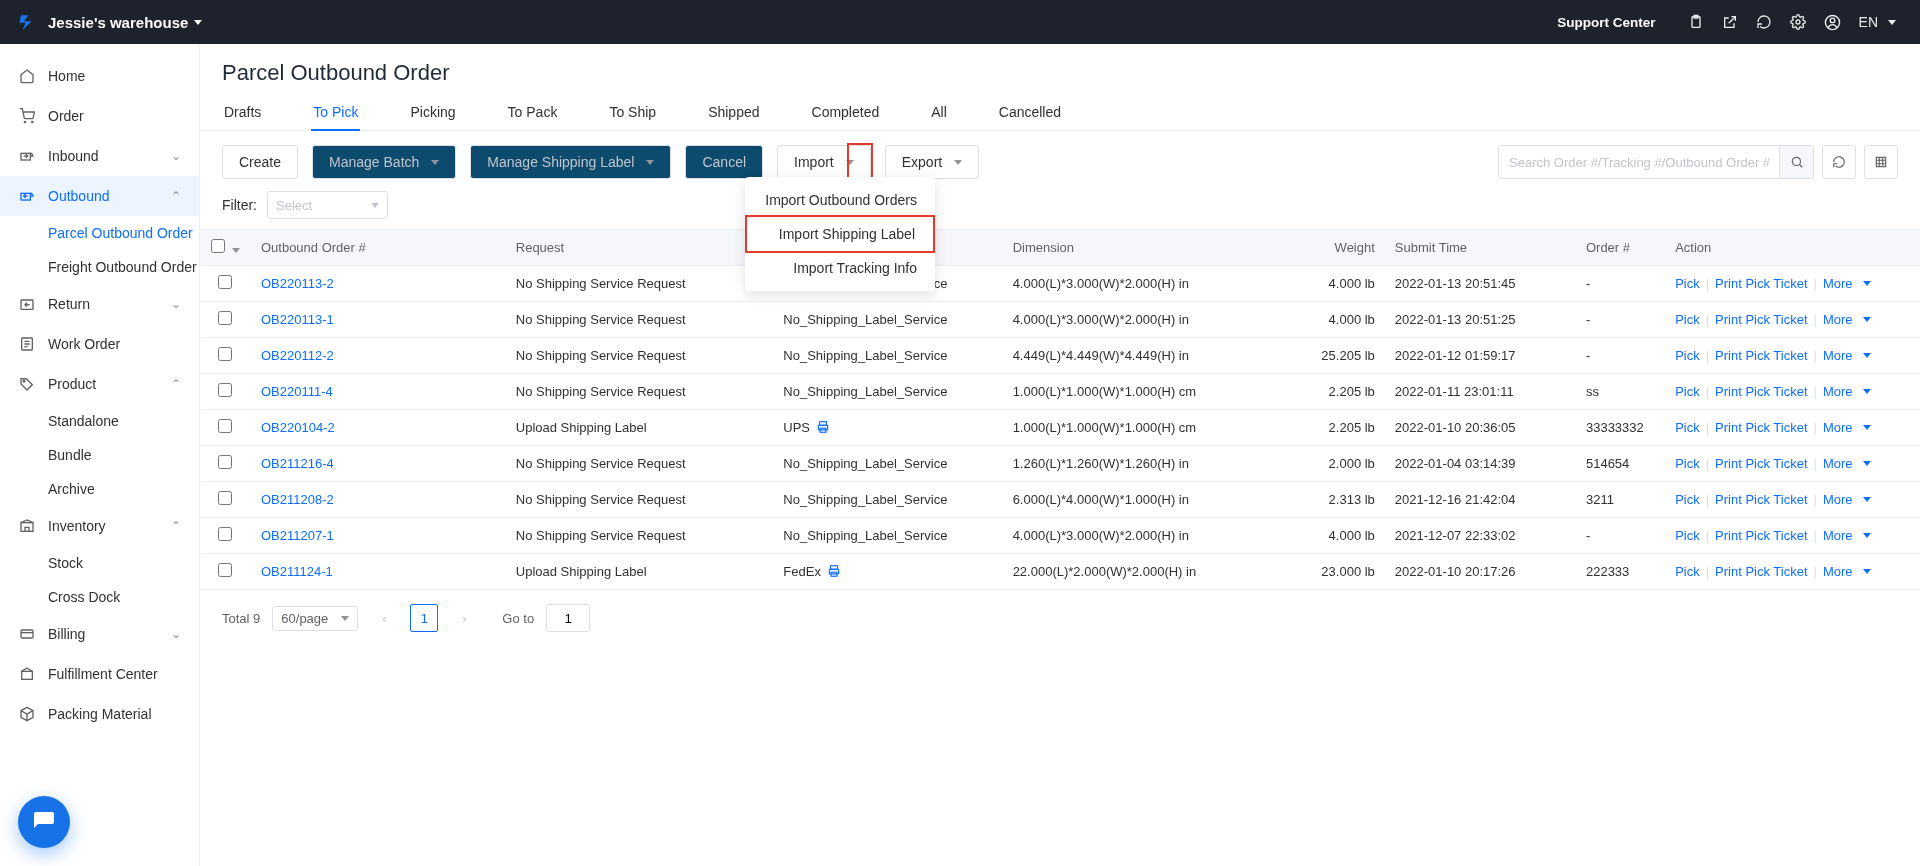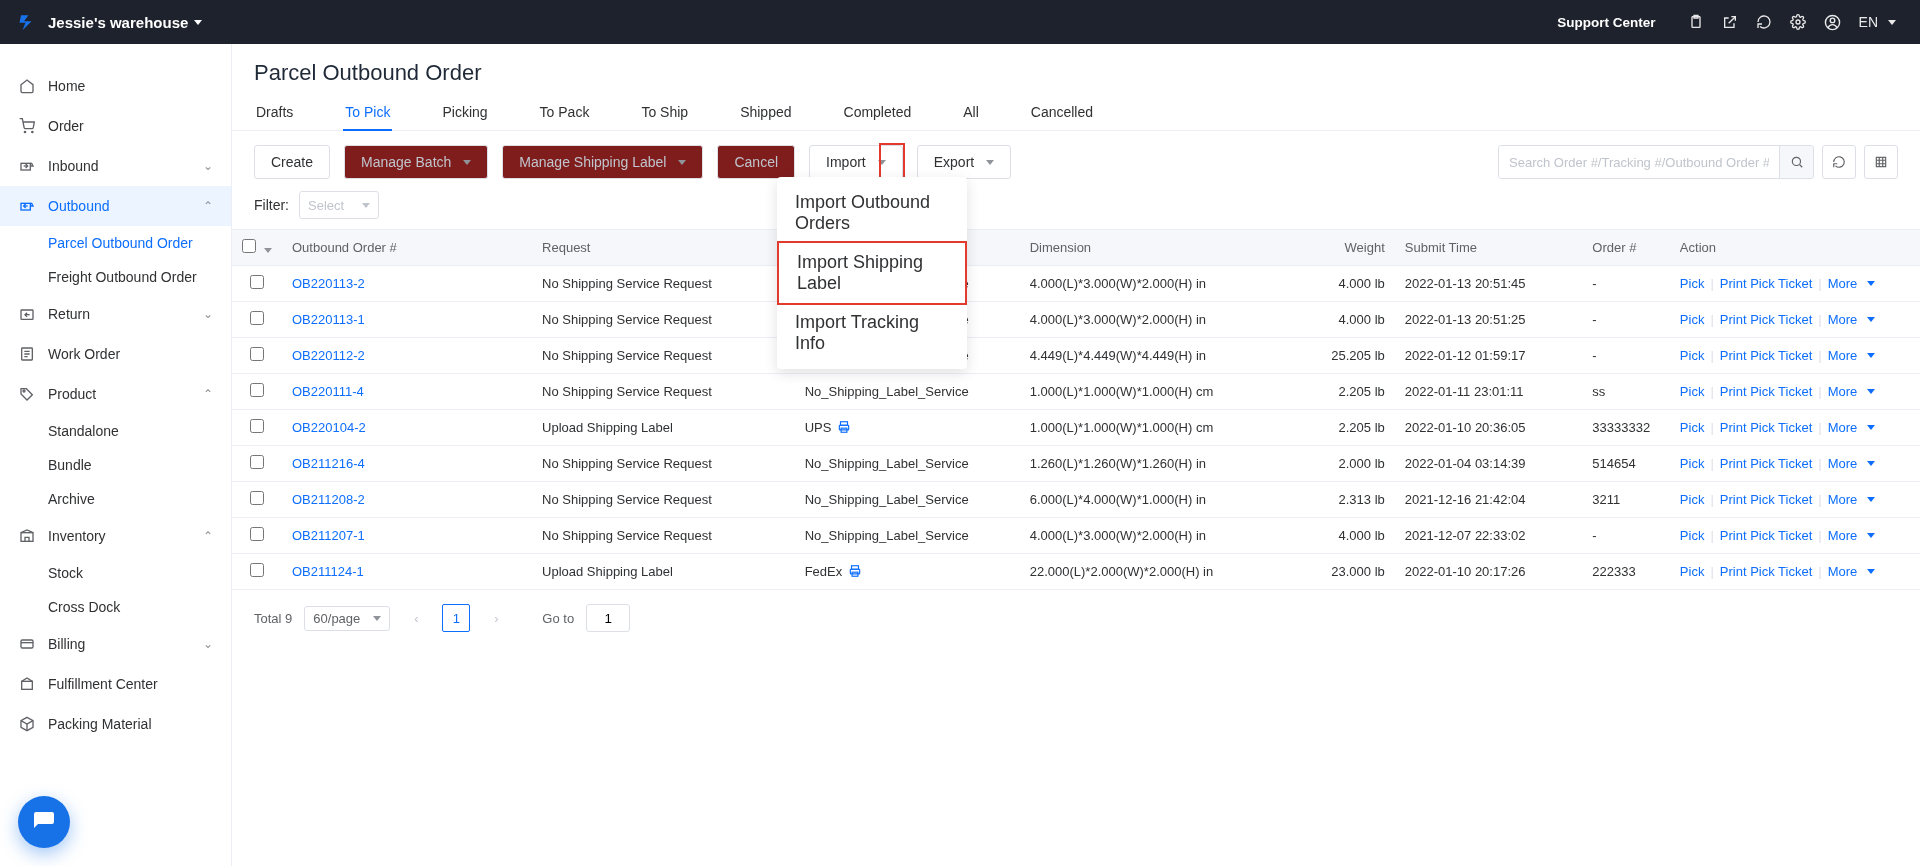--- a/index.html
+++ b/index.html
@@ -27,22 +27,22 @@
     width: 18px; height: 18px; margin-right: 12px;
     display: inline-block;
   }
   .top-right { margin-left: auto; display:flex; align-items:center; gap:18px; padding-right:14px;}
   .top-right .icon, .top-right .lang { color:#e9e9e9; cursor:pointer; display:flex; align-items:center;}
   .top-right .lang { gap:4px; }
   .support-link { color:#fff; font-weight:600; font-size:13.5px; margin-right:14px;}
   .caret-down { width:0;height:0;border-left:4px solid transparent;border-right:4px solid transparent;border-top:5px solid currentColor; display:inline-block; margin-left:6px;}
   .layout { display:flex; height: calc(100vh - 44px); overflow:hidden;}
   .sidebar {
-    width: 232px; flex-shrink:0; border-right:1px solid #ebeef5;
-    overflow-y:auto; padding-top:22px; background:#fff;
+    width: 200px; flex-shrink:0; border-right:1px solid #ebeef5;
+    overflow-y:auto; padding-top:12px; background:#fff;
   }
   .nav-item {
     display:flex; align-items:center; height:40px; padding:0 18px;
     color:#303133; cursor:pointer; position:relative;
   }
   .nav-item.active { color:#0d6efd; background:#ecf5ff; }
   .nav-item .nav-icon { width:18px; margin-right:12px; color:#606266; display:flex; align-items:center; justify-content:center;}
   .nav-item.active .nav-icon { color:#0d6efd; }
   .nav-item .chev { margin-left:auto; color:#909399; font-size:12px;}
   .nav-sub { padding-left:48px; height:34px; display:flex; align-items:center; cursor:pointer; color:#303133;}
@@ -53,39 +53,39 @@
   .tabs { display:flex; gap:48px; padding: 0 22px; margin-top:18px; border-bottom:1px solid #ebeef5;}
   .tab { padding:0 2px 10px; cursor:pointer; color:#303133; font-size:14px; position:relative;}
   .tab.active { color:#0d6efd; }
   .tab.active::after { content:""; position:absolute; left:0; right:0; bottom:-1px; height:2px; background:#0d6efd;}
   .toolbar { display:flex; align-items:center; gap:14px; padding:14px 22px 8px; position:relative;}
   .btn {
     border:1px solid #dcdfe6; background:#fff; color:#303133; height:34px;
     padding:0 16px; border-radius:3px; display:inline-flex; align-items:center; cursor:pointer; gap:6px;
     font-size:14px;
   }
-  .btn.disabled { color:#c0c4cc; background:#7f1d1d; cursor:not-allowed;}
+  .btn.disabled { color:#c0c4cc; background:#0c4a6e; cursor:not-allowed;}
   .btn .caret-down { border-top-color:#909399;}
   .import-btn-wrap { position:relative; }
   .import-btn { border:1px solid #dcdfe6;}
   .import-caret-box {
     position:absolute; top:-2px; right:-2px; width:26px; height:38px;
     border:2px solid #e23b2e; pointer-events:none;
   }
   .toolbar-right { margin-left:auto; display:flex; gap:8px; }
   .search-box {
     display:flex; border:1px solid #dcdfe6; border-radius:3px; height:34px;
     overflow:hidden;
   }
   .search-box input { border:none; outline:none; padding:0 10px; width:280px; font-size:13px; color:#303133;}
   .search-box input::placeholder { color:#c0c4cc;}
   .search-box .search-btn { width:34px; border-left:1px solid #dcdfe6; display:flex; align-items:center; justify-content:center; color:#606266; background:#f5f7fa;}
   .icon-btn { width:34px; height:34px; border:1px solid #dcdfe6; border-radius:3px; display:flex; align-items:center; justify-content:center; color:#606266; cursor:pointer;}
   .filter-row { display:flex; align-items:center; gap:10px; padding:4px 22px 10px;}
-  .filter-select { border:1px solid #dcdfe6; border-radius:3px; height:28px; width:80px; display:flex; align-items:center; padding:0 8px; color:#c0c4cc; font-size:13px; justify-content:space-between;}
+  .filter-select { border:1px solid #dcdfe6; border-radius:3px; height:28px; width:121px; display:flex; align-items:center; padding:0 8px; color:#c0c4cc; font-size:13px; justify-content:space-between;}
   .table { width:100%; border-collapse:collapse; table-layout:fixed;}
   .table th, .table td { text-align:left; font-size:13px; padding:0 10px; border-bottom:1px solid #ebeef5; height:36px; white-space:nowrap; overflow:hidden; text-overflow:ellipsis;}
   .table thead th { background:#f5f7fa; color:#606266; font-weight:500; border-top:1px solid #ebeef5;}
   .table .chk { width:40px; text-align:center;}
   .link { color:#0d6efd; cursor:pointer;}
   .action-cell { display:flex; align-items:center; gap:6px; color:#0d6efd;}
   .action-sep { color:#dcdfe6;}
   .more { display:flex; align-items:center; gap:4px;}
   .col-actions { width:200px; }
   .col-order { width:200px;}
@@ -99,21 +99,21 @@
   .col-onum { width:70px;}
   .pager { display:flex; align-items:center; gap:12px; padding:14px 22px; color:#606266; font-size:13px;}
   .pager .page-size { border:1px solid #dcdfe6; padding:4px 8px; border-radius:3px; display:flex; align-items:center; gap:7px;}
   .pager .pg-btn { width:28px; height:28px; display:flex; align-items:center; justify-content:center; cursor:pointer; color:#c0c4cc;}
   .pager .pg-num { width:28px; height:28px; border:1px solid #0d6efd; color:#0d6efd; display:flex; align-items:center; justify-content:center; border-radius:2px;}
   .pager input { width:44px; height:28px; border:1px solid #dcdfe6; border-radius:3px; text-align:center;}
   .dropdown {
     position:absolute; left:545px; top:46px; width:190px; background:#fff;
     box-shadow:0 4px 14px rgba(0,0,0,.12); border-radius:4px; padding:6px 0; z-index:20;
   }
-  .dropdown .dd-item { padding:9px 18px; font-size:18px; cursor:pointer;}
+  .dropdown .dd-item { padding:9px 18px; font-size:14px; cursor:pointer;text-align:right;}
   .dd-highlight { border:2px solid #e23b2e; margin:-2px 0; }
   .print-icon { color:#0d6efd; margin-left:6px;}
   .chat-bubble {
     position:fixed; left:18px; bottom:18px; width:52px; height:52px;
     border-radius:50%; background:#1772e8; display:flex; align-items:center; justify-content:center;
     box-shadow:0 6px 18px rgba(23,114,232,.4); color:#fff; z-index:100;
   }
   input[type=checkbox]{ width:14px; height:14px;}
   svg { display:block; }
 </style>
@@ -587,21 +587,21 @@
 
     <div class="pager">
       <span>Total 9</span>
       <div class="page-size">
         <span>60/page</span>
         <span class="caret-down" style="border-top-color:#909399"></span>
       </div>
       <div class="pg-btn">‹</div>
       <div class="pg-num">1</div>
       <div class="pg-btn">›</div>
-      <span style="margin-left:20px">Go to</span>
+      <span style="margin-left:12px">Go to</span>
       <input value="1" style="">
     </div>
   </div>
 </div>
 
 <div class="chat-bubble">
   <svg width="24" height="24" viewBox="0 0 24 24" fill="#fff">
       <path d="M20 2H4a2 2 0 0 0-2 2v14l4-4h14a2 2 0 0 0 2-2V4a2 2 0 0 0-2-2z"></path>
     </svg>
 </div>

